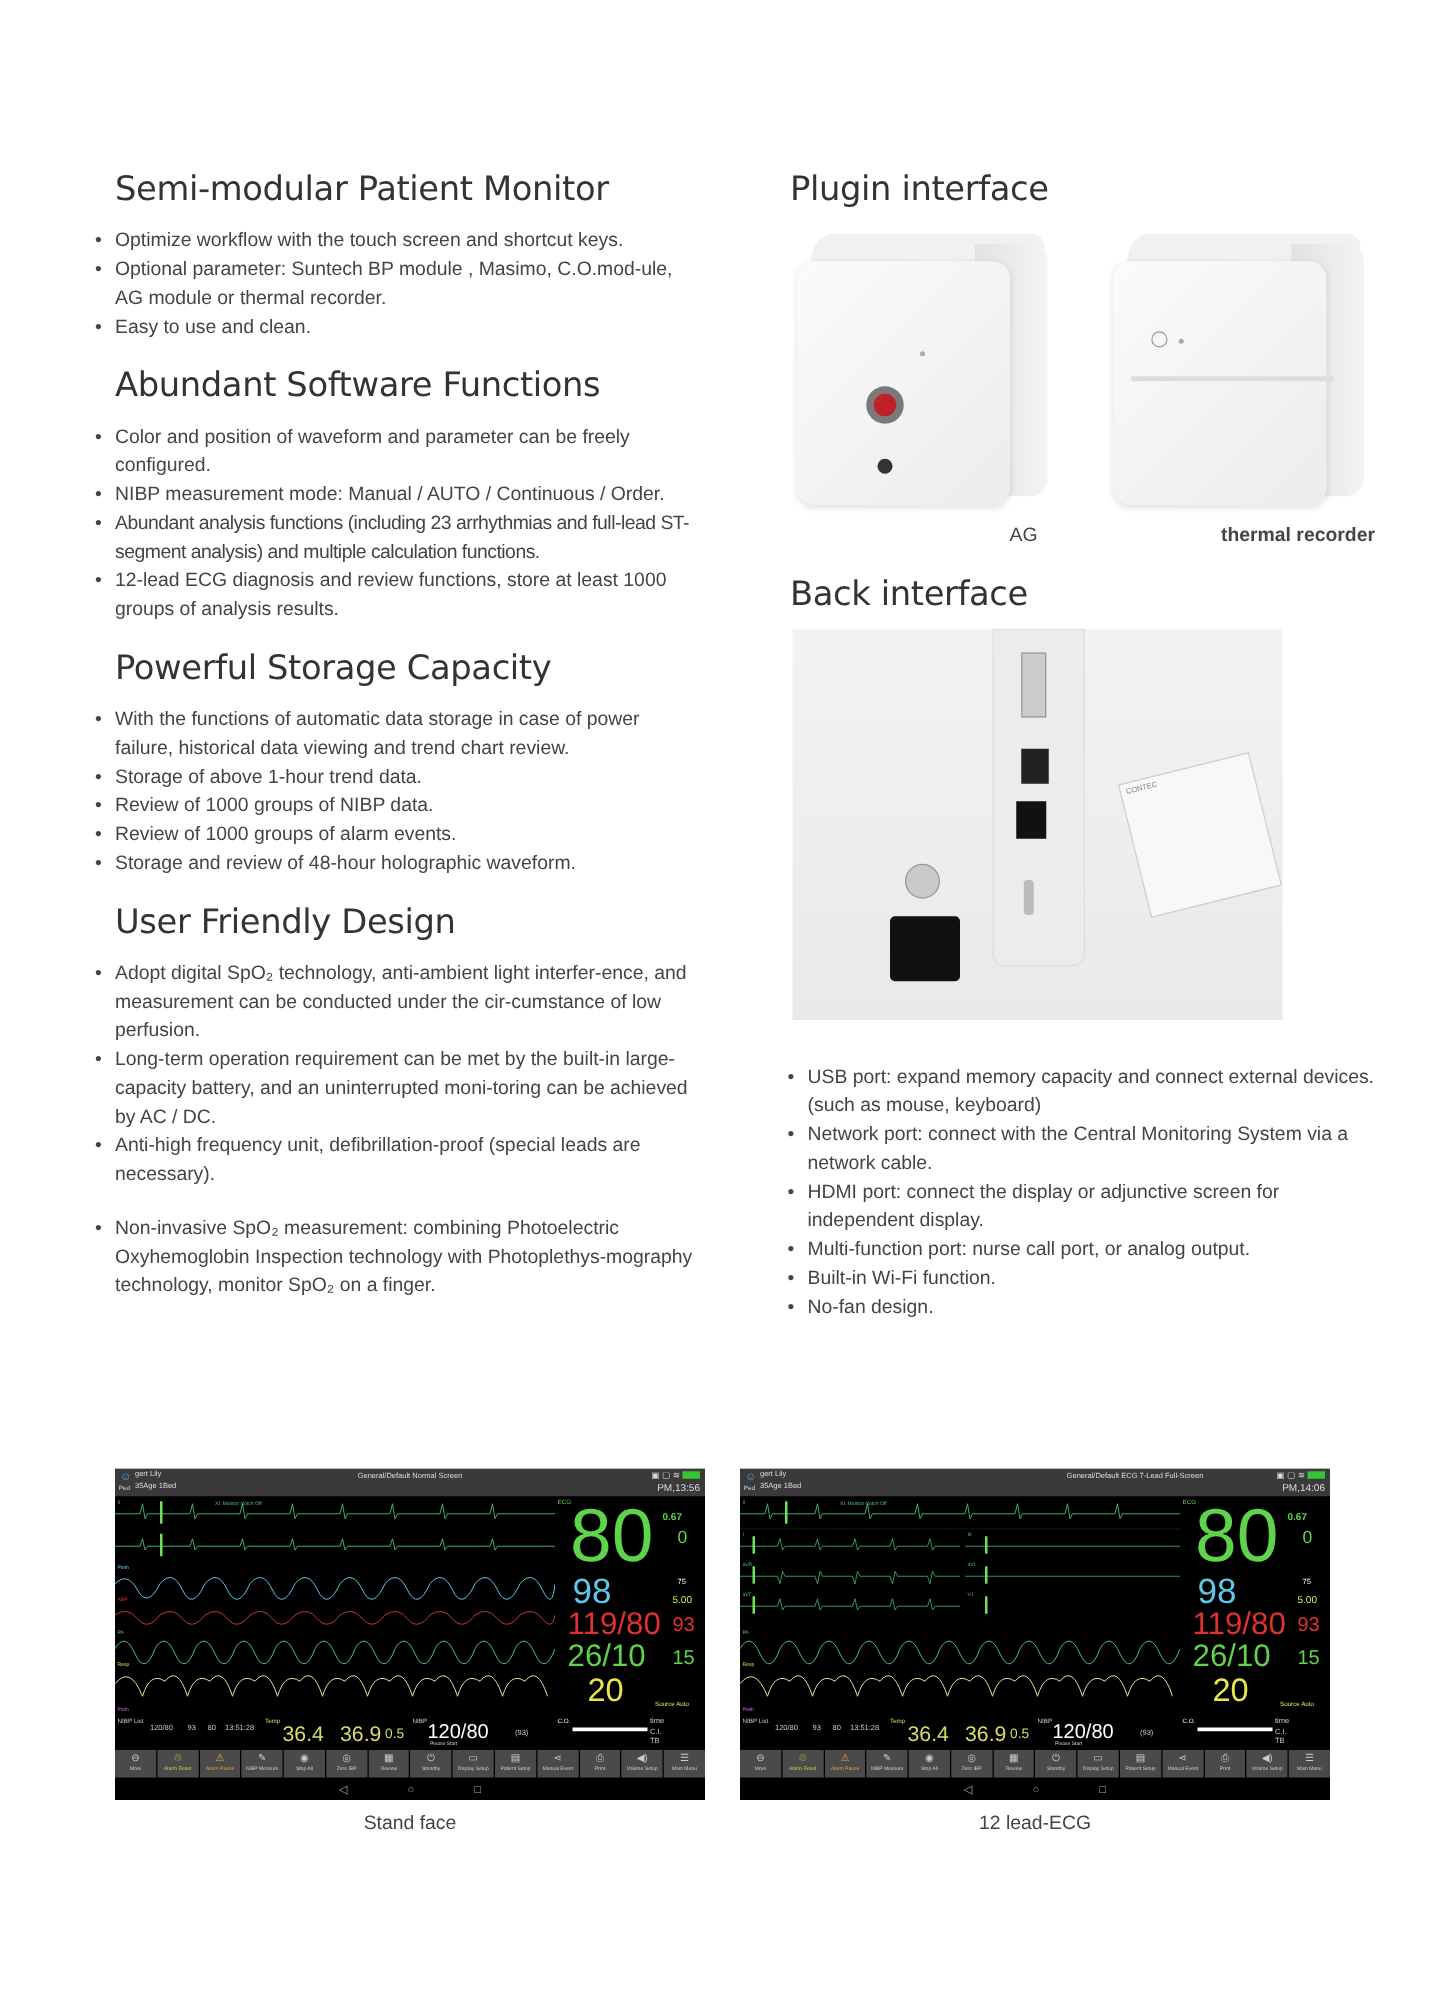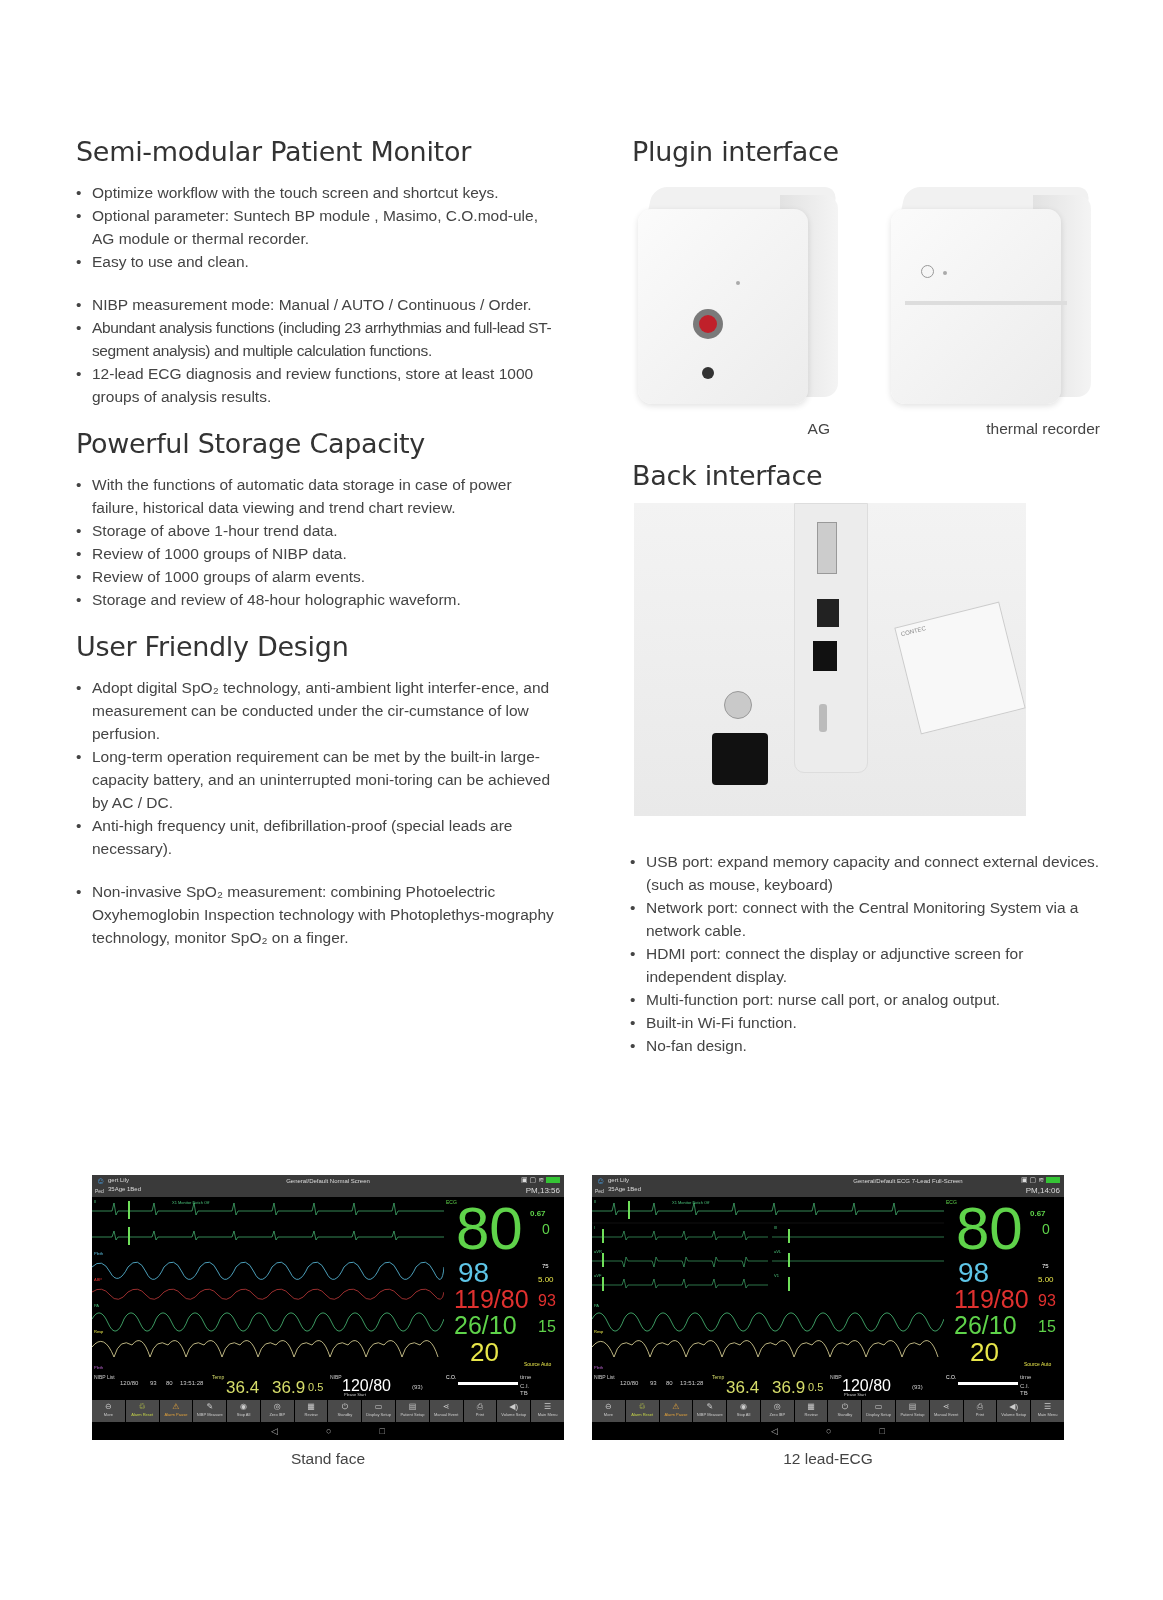--- a/index.html
+++ b/index.html
@@ -1,39 +1,39 @@
 <!DOCTYPE html>
 <html><head>
 <meta charset="utf-8">
 <style>
   html, body { margin:0; padding:0; background:#ffffff; }
   body { width:1163px; height:1600px; position:relative; font-family:"Liberation Sans", sans-serif; color:#3a3a3a; overflow:hidden; }
   .col-left { position:absolute; left:76px; top:136px; width:480px; }
   .col-right { position:absolute; left:630px; top:136px; width:470px; }
-  h2 { font-family:"DejaVu Sans", sans-serif; font-weight:normal; font-size:27px; color:#333; margin:0 0 14px 0; letter-spacing:-0.3px; }
+  h2 { font-family:"DejaVu Sans", sans-serif; font-weight:normal; font-size:27px; color:#333; margin:0 0 14px 16px; letter-spacing:-0.3px; }
   ul { list-style:none; margin:0 0 20px 0; padding:0; }
   li { position:relative; padding-left:16px; font-size:15.5px; line-height:23px; color:#444; }
   li::before { content:"•"; position:absolute; left:0; top:0; color:#444; }
   .sec { margin-bottom:6px; }
   .photo-row { display:flex; gap:38px; margin-top:8px; }
   .device { width:215px; height:235px; position:relative; }
   .box-front { position:absolute; left:8px; top:28px; width:170px; height:195px; background:linear-gradient(135deg,#fbfbfb,#ececec); border-radius:14px; box-shadow:0 2px 6px rgba(0,0,0,0.12); }
   .box-side { position:absolute; left:150px; top:14px; width:58px; height:202px; background:linear-gradient(90deg,#e2e2e2,#f4f4f4); border-radius:0 14px 14px 0; }
   .box-top { position:absolute; left:20px; top:6px; width:185px; height:30px; background:#f1f1f1; border-radius:14px 14px 0 0; transform:skewX(-12deg); }
   .ag-port { position:absolute; left:55px; top:100px; width:30px; height:30px; border-radius:50%; background:#7a7a7a; }
   .ag-port::after { content:""; position:absolute; left:6px; top:6px; width:18px; height:18px; border-radius:50%; background:#c0202a; }
   .ag-knob { position:absolute; left:64px; top:158px; width:12px; height:12px; border-radius:50%; background:#333; }
   .ag-dot { position:absolute; left:98px; top:72px; width:4px; height:4px; border-radius:50%; background:#aaa; }
   .rec-btn { position:absolute; left:30px; top:56px; width:11px; height:11px; border-radius:50%; border:1px solid #999; background:#f6f6f6; }
   .rec-dot { position:absolute; left:52px; top:62px; width:4px; height:4px; border-radius:50%; background:#aaa; }
   .rec-slot { position:absolute; left:14px; top:92px; width:162px; height:4px; background:#ddd; }
   .caption { font-size:15.5px; color:#444; text-align:right; }
   .cap-row { display:flex; margin-top:4px; }
   .cap-row .caption:first-child { width:200px; }
-  .cap-row .caption:last-child { width:270px; }
+  .cap-row .caption:last-child { width:270px;font-weight:bold; }
   .back-photo { position:relative; width:392px; height:313px; margin-top:12px; margin-left:4px; background:linear-gradient(180deg,#f3f3f3,#e9e9e9); overflow:hidden; }
   .bp-panel { position:absolute; left:160px; top:0; width:72px; height:268px; background:#ececec; border:1px solid #ddd; border-radius:0 0 10px 10px; }
   .bp-hdmi { position:absolute; left:22px; top:18px; width:18px; height:50px; background:#ccc; border:1px solid #999; }
   .bp-usb { position:absolute; left:22px; top:95px; width:22px; height:28px; background:#222; }
   .bp-lan { position:absolute; left:18px; top:137px; width:24px; height:30px; background:#111; }
   .bp-multi { position:absolute; left:24px; top:200px; width:8px; height:28px; background:#bbb; border-radius:3px; }
   .bp-power { position:absolute; left:78px; top:230px; width:56px; height:52px; background:#111; border-radius:4px; }
   .bp-ground { position:absolute; left:90px; top:188px; width:26px; height:26px; border-radius:50%; background:#c9c9c9; border:1px solid #999; }
   .bp-label { position:absolute; left:272px; top:110px; width:108px; height:110px; background:#f8f8f8; border:1px solid #ccc; transform:rotate(-14deg); font-size:6px; color:#888; padding:4px; box-sizing:border-box; }
   .ports-list { margin-top:34px; }
@@ -69,21 +69,23 @@
 <div class="col-left">
   <div class="sec">
     <h2>Semi-modular Patient Monitor</h2>
     <ul>
       <li>Optimize workflow with the touch screen and shortcut keys.</li>
       <li>Optional parameter: Suntech BP module , Masimo, C.O.mod-ule, AG module or thermal recorder.</li>
       <li>Easy to use and clean.</li>
     </ul>
   </div>
   <div class="sec">
-    <ul>
+    <h2>Abundant Software Functions</h2>
+    <ul>
+      <li>Color and position of waveform and parameter can be freely configured.</li>
       <li>NIBP measurement mode: Manual / AUTO / Continuous / Order.</li>
       <li style="letter-spacing:-0.4px">Abundant analysis functions (including 23 arrhythmias and full-lead ST-segment analysis) and multiple calculation functions.</li>
       <li>12-lead ECG diagnosis and review functions, store at least 1000 groups of analysis results.</li>
     </ul>
   </div>
   <div class="sec">
     <h2>Powerful Storage Capacity</h2>
     <ul>
       <li>With the functions of automatic data storage in case of power failure, historical data viewing and trend chart review.</li>
       <li>Storage of above 1-hour trend data.</li>

